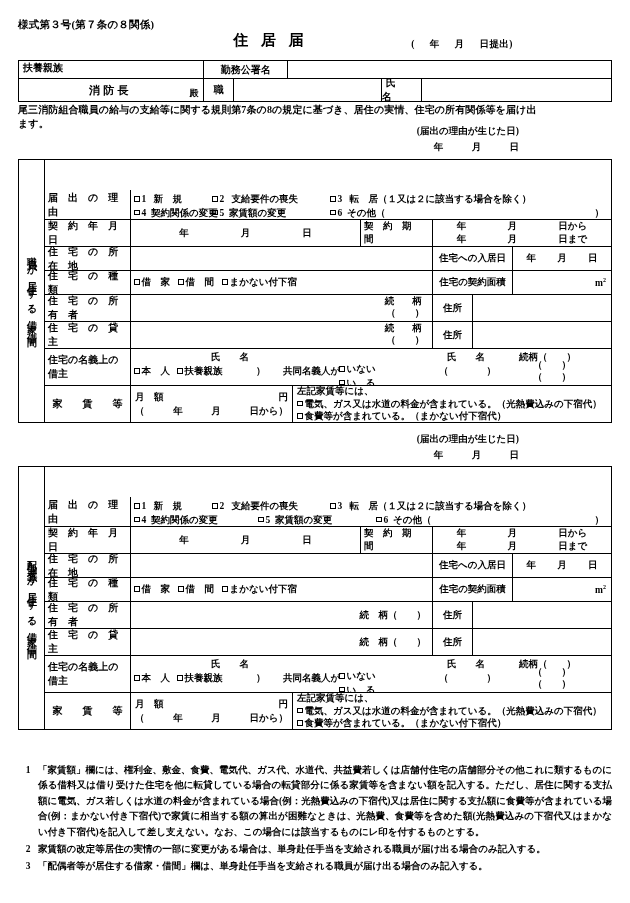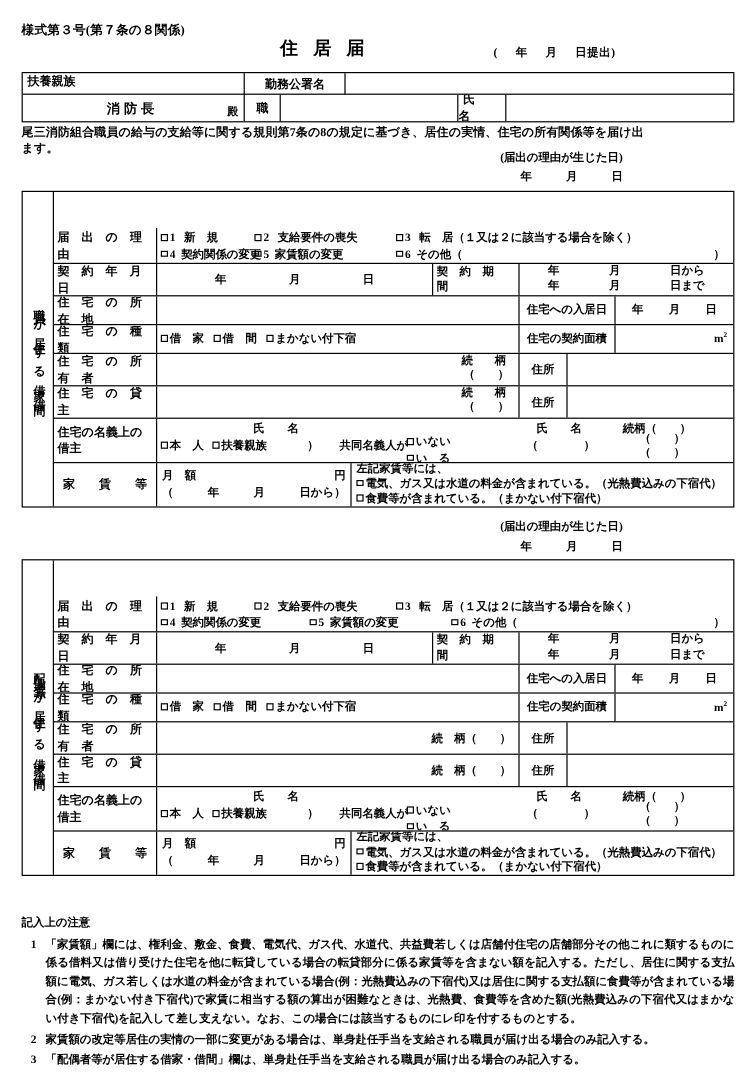--- a/index.html
+++ b/index.html
@@ -610,21 +610,20 @@
             <span style="display:block;"><span class="cb"></span><span>電気、ガス又は水道の料金が含まれている。（光熱費込みの下宿代）</span></span>
             <span style="display:block;"><span class="cb"></span><span>食費等が含まれている。（まかない付下宿代）</span></span>
           </span>
         </div>
       </div>
 
     </div>
   </div>
 
   <div class="notes" style="top:763px;">
-    <div class="notes-title">記入上の注意</div>
 
     <div class="note-item">
       <div class="note-num">1</div>
       <div class="note-text">「家賃額」欄には、権利金、敷金、食費、電気代、ガス代、水道代、共益費若しくは店舗付住宅の店舗部分その他これに類するものに係る借料又は借り受けた住宅を他に転貸している場合の転貸部分に係る家賃等を含まない額を記入する。ただし、居住に関する支払額に電気、ガス若しくは水道の料金が含まれている場合(例：光熱費込みの下宿代)又は居住に関する支払額に食費等が含まれている場合(例：まかない付き下宿代)で家賃に相当する額の算出が困難なときは、光熱費、食費等を含めた額(光熱費込みの下宿代又はまかない付き下宿代)を記入して差し支えない。なお、この場合には該当するものにレ印を付するものとする。</div>
     </div>
     <div class="note-item">
       <div class="note-num">2</div>
       <div class="note-text">家賃額の改定等居住の実情の一部に変更がある場合は、単身赴任手当を支給される職員が届け出る場合のみ記入する。</div>
     </div>
     <div class="note-item">

